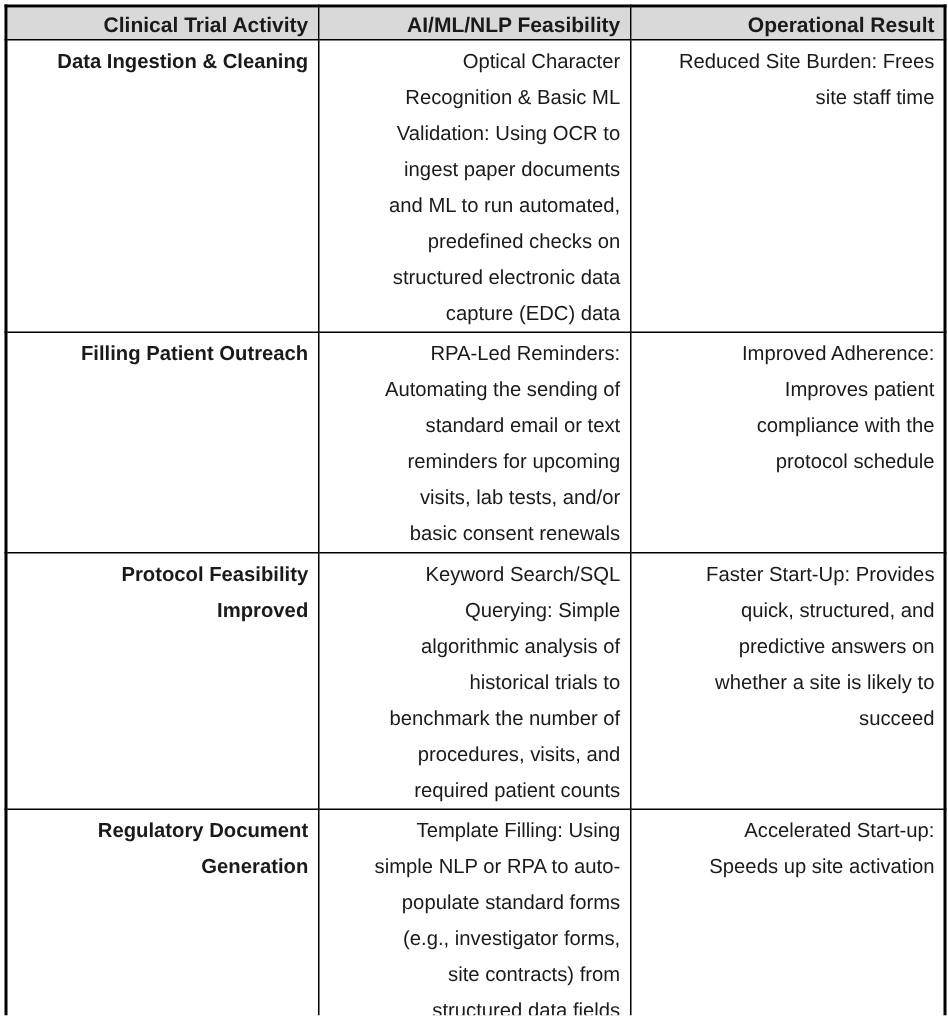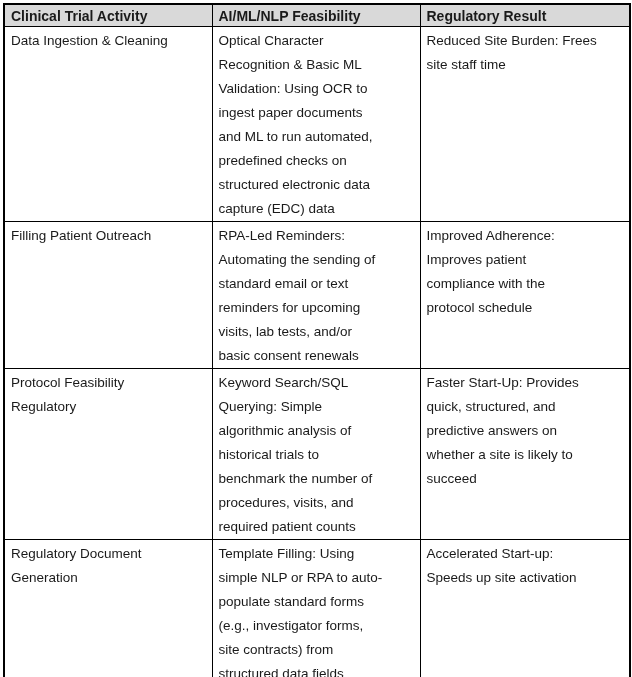--- a/index.html
+++ b/index.html
@@ -19,42 +19,42 @@
   table.trial-table {
     border-collapse: collapse;
     table-layout: fixed;
     width: 626px;
     border: 2px solid var(--border-c, #000);
   }
   table.trial-table th,
   table.trial-table td {
     border: 1.5px solid var(--border-c, #000);
     vertical-align: top;
-    text-align: left;
+    text-align: right;
     box-sizing: border-box;
     overflow: hidden;
     color: var(--text-c, #1a1a1a);
   }
   table.trial-table th {
     background: var(--header-bg, #d9d9d9);
     font-size: 14px;
     font-weight: bold;
     line-height: 18px;
     padding: 2px 6px 1px 6px;
     height: 20px;
     white-space: nowrap;
   }
   table.trial-table td {
     font-size: 13.5px;
     line-height: 24px;
     padding: 2px 6px 0 6px;
     white-space: pre-line;
   }
   td.activity-cell {
-    font-weight: normal;
+    font-weight: bold;
     font-size: 14px;
   }
   td.lh-tight {
     line-height: 18px;
     padding-top: 5px;
   }
   tr.r1 { height: 193px; }
   tr.r2 { height: 144px; }
   tr.r3 { height: 165px; }
   tr.r4 { height: 144px; }
@@ -66,21 +66,21 @@
   <table class="trial-table">
     <colgroup>
       <col style="width:208px">
       <col style="width:208px">
       <col style="width:210px">
     </colgroup>
     <thead>
       <tr>
         <th>Clinical Trial Activity</th>
         <th>AI/ML/NLP Feasibility</th>
-        <th>Regulatory Result</th>
+        <th>Operational Result</th>
       </tr>
     </thead>
     <tbody>
       <tr class="r1">
         <td class="activity-cell">Data Ingestion &amp; Cleaning</td>
         <td>Optical Character
 Recognition &amp; Basic ML
 Validation: Using OCR to
 ingest paper documents
 and ML to run automated,
@@ -98,21 +98,21 @@
 reminders for upcoming
 visits, lab tests, and/or
 basic consent renewals</td>
         <td>Improved Adherence:
 Improves patient
 compliance with the
 protocol schedule</td>
       </tr>
       <tr class="r3">
         <td class="activity-cell">Protocol Feasibility
-Regulatory</td>
+Improved</td>
         <td>Keyword Search/SQL
 Querying: Simple
 algorithmic analysis of
 historical trials to
 benchmark the number of
 procedures, visits, and
 required patient counts</td>
         <td>Faster Start-Up: Provides
 quick, structured, and
 predictive answers on

